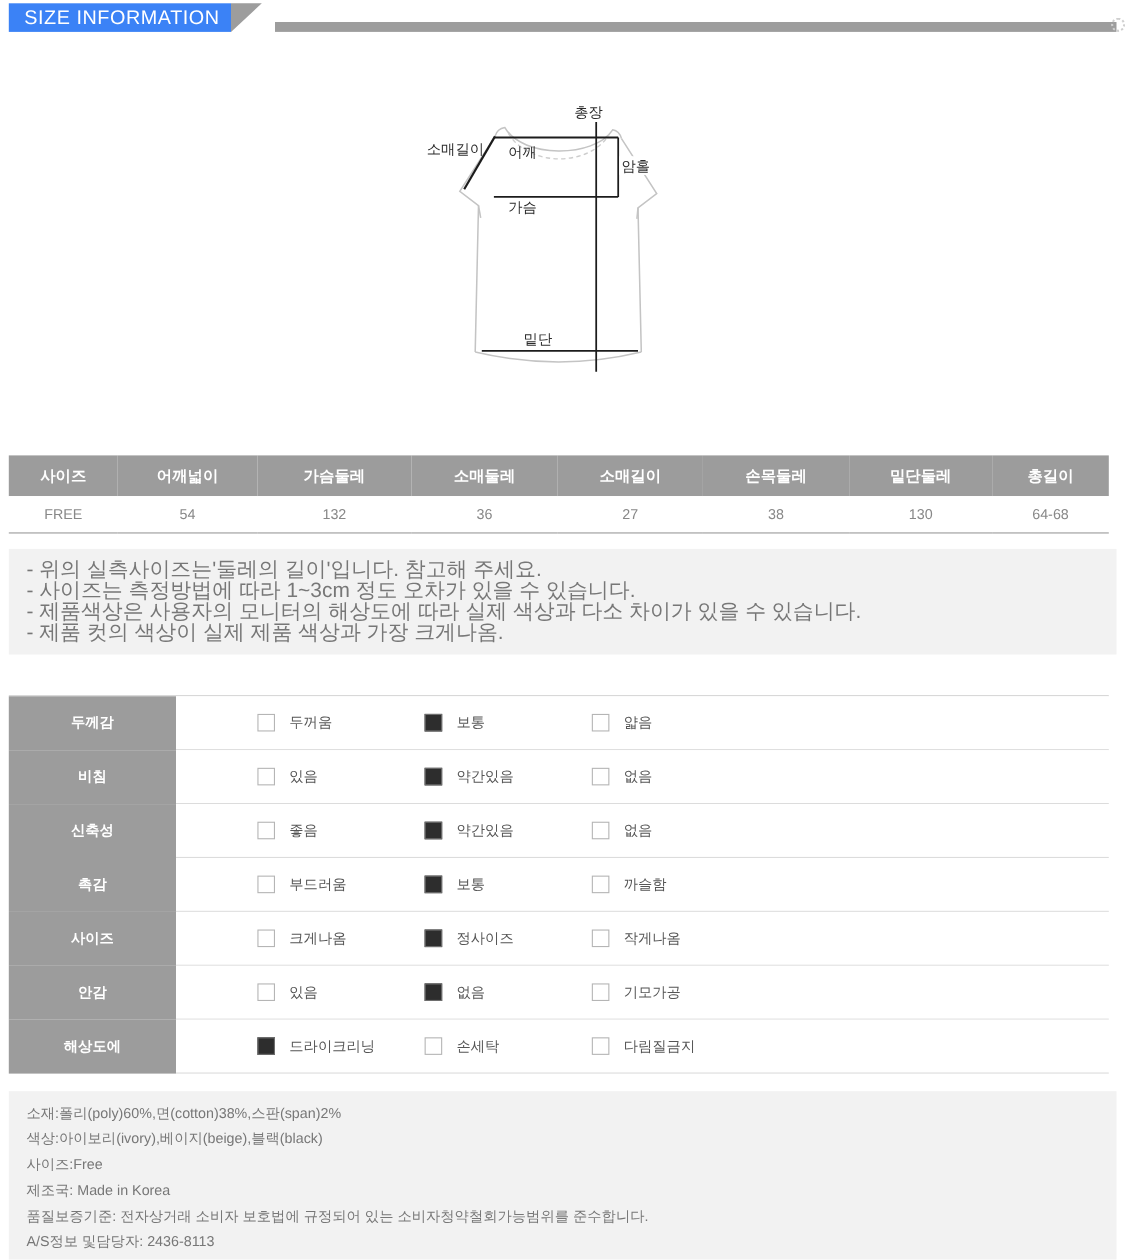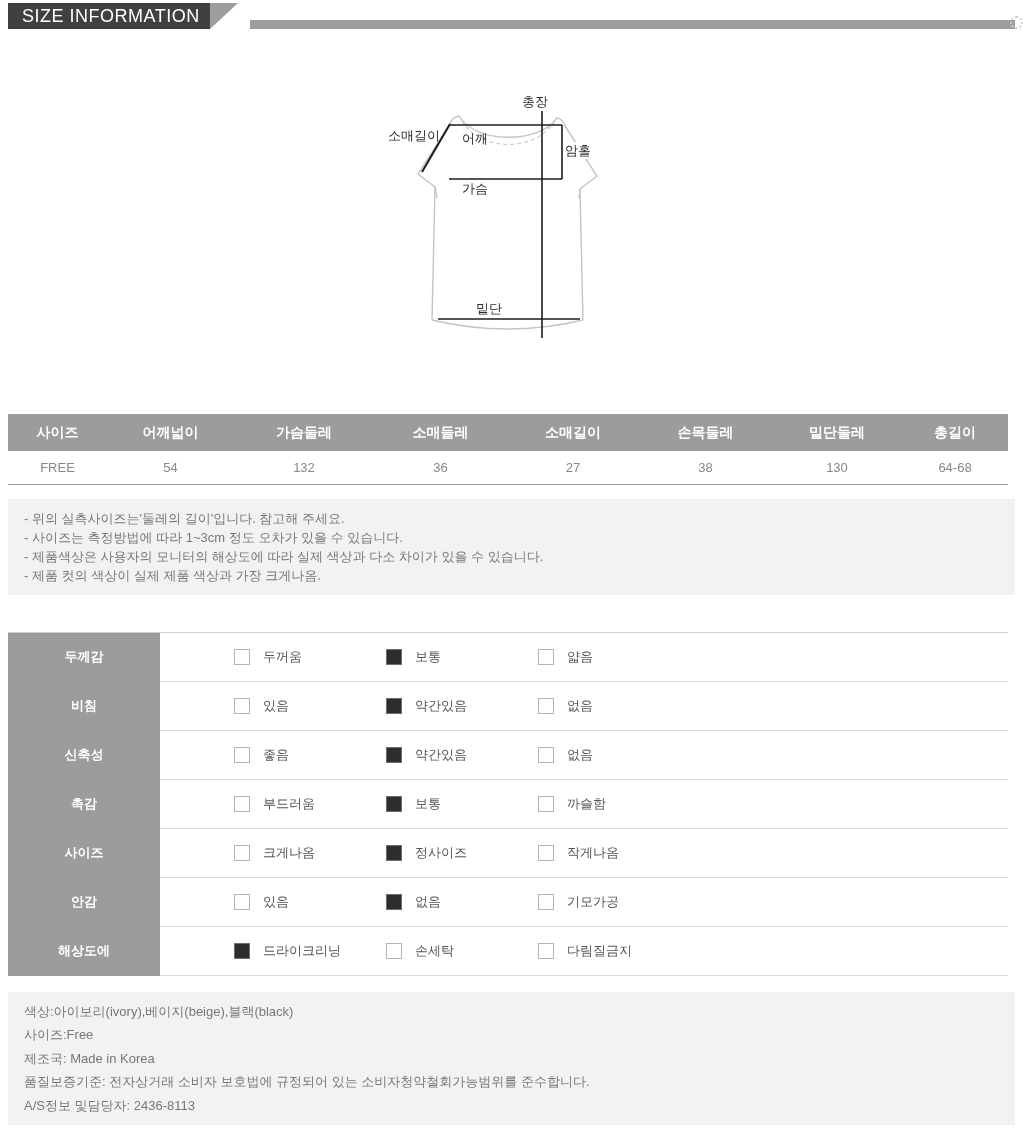--- a/index.html
+++ b/index.html
@@ -7,21 +7,21 @@
   body {
     width: 1023px; height: 1145px;
     font-family: "Liberation Sans", "DejaVu Sans", sans-serif;
     color:#777; position: relative; overflow: hidden;
   }
   .page { padding: 0 8px; }
 
   
   .banner { display:flex; margin-top:3px; height:26px; }
   .banner-main {
-    background:#404040; color:#fff; height:26px; line-height:26px;
+    background:#3b82f6; color:#fff; height:26px; line-height:26px;
     padding:0 10px 0 14px; font-size:18px; letter-spacing:.5px; min-width:186px;
   }
   .banner-slant { width:0; height:0; border-top:26px solid #9d9d9d; border-right:28px solid transparent; }
   .banner-line { flex:1; height:9px; background:#9d9d9d; align-self:flex-end; margin-left:12px; position:relative; }
   .banner-circle { position:absolute; right:-8px; top:-4px; width:13px; height:13px; border:2px dotted #cfcfcf; border-radius:50%; background:transparent; }
 
   
   .diagram-wrap { margin-top:57px; height:280px; position:relative; }
   .diagram-wrap svg { position:absolute; left:372px; top:0; }
   .shirt-line { stroke:#c4c4c4; stroke-width:1.4; fill:none; }
@@ -39,21 +39,21 @@
     background:#fff; color:#888; font-size:13px; height:33px;
     text-align:center; vertical-align:middle; border-bottom:1px solid #9a9a9a;
   }
   .size-table th:nth-child(1){width:99px;}  .size-table th:nth-child(2){width:127px;}
   .size-table th:nth-child(3){width:140px;} .size-table th:nth-child(4){width:133px;}
   .size-table th:nth-child(5){width:132px;} .size-table th:nth-child(6){width:133px;}
   .size-table th:nth-child(7){width:130px;} .size-table th:nth-child(8){width:106px;}
 
   
   .notes-box { margin-top:14px; background:#f2f2f2; padding:10px 16px; width:1007px; }
-  .notes-box p { font-size:13px; line-height:19px; color:#777; }
+  .notes-box p { font-size:19px; line-height:19px; color:#777; }
 
   
   .attr-table { margin-top:37px; width:1000px; border-top:1px solid #cfcfcf; }
   .attr-row { display:flex; height:49px; }
   .attr-label {
     width:152px; background:#9c9c9c; color:#fff; font-size:13px; font-weight:bold;
     display:flex; align-items:center; justify-content:center;
   }
   .attr-options { flex:1; display:flex; align-items:center; padding-left:74px; border-bottom:1px solid #dcdcdc; background:#fff; }
   .attr-option { width:152px; display:flex; align-items:center; }
@@ -258,20 +258,21 @@
           </div>
           <div class="attr-option">
             <span class="cb"></span>
             <span class="opt-label">다림질금지</span>
           </div>
         </div>
       </div>
     </div>
 
   <div class="info-box">
+      <p>소재:폴리(poly)60%,면(cotton)38%,스판(span)2%</p>
       <p>색상:아이보리(ivory),베이지(beige),블랙(black)</p>
       <p>사이즈:Free</p>
       <p>제조국: Made in Korea</p>
       <p>품질보증기준: 전자상거래 소비자 보호법에 규정되어 있는 소비자청약철회가능범위를 준수합니다.</p>
       <p>A/S정보 및담당자: 2436-8113</p>
     </div>
 
 </div>
 
 </body></html>

